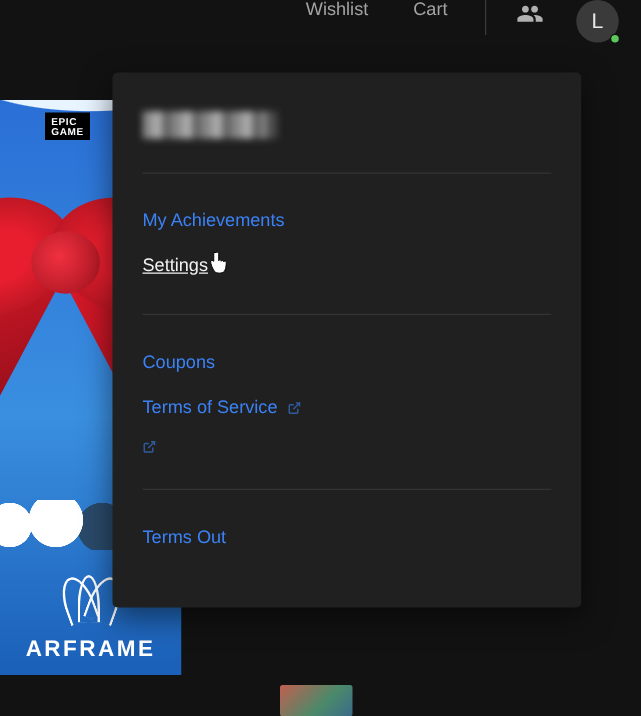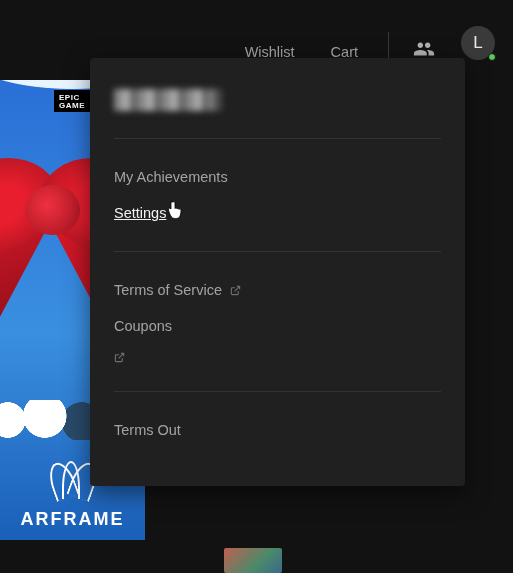--- a/index.html
+++ b/index.html
@@ -11,21 +11,21 @@
       width: 513px;
       height: 573px;
       background: #121212;
       font-family: -apple-system, BlinkMacSystemFont, "Segoe UI", Arial, sans-serif;
       overflow: hidden;
       position: relative;
     }
     .topbar {
       height: 60px;
       display: flex;
-      align-items: flex-end;
+      align-items: flex-start;
       justify-content: flex-end;
       padding: 0 18px;
       gap: 8px;
     }
     .nav-link {
       color: #a3a3a3;
       font-size: 14.5px;
       padding: 0 14px;
       cursor: pointer;
     }
@@ -78,21 +78,21 @@
     }
     .snow-top {
       position: absolute;
       top: 0; left: 0; right: 0;
       height: 85px;
       background: radial-gradient(ellipse 180% 100% at 50% -30%, #e8f4ff 40%, transparent 41%);
     }
     .epic-tag {
       position: absolute;
       top: 10px;
-      left: 54px;
+      left: 36px;
       background: #000;
       color: #fff;
       font-size: 8px;
       font-weight: 700;
       padding: 4px 5px 2px;
       line-height: 8px;
       letter-spacing: 0.5px;
     }
     .bow {
       position: absolute;
@@ -214,21 +214,21 @@
     .dd-sep {
       height: 1px;
       background: #333;
       margin: 0 24px;
     }
     .dd-group {
       padding: 20px 0;
     }
     .dd-item {
       padding: 8px 24px;
-      color: #a3a3a3;
+      color: #3b82f6;
       font-size: 14.5px;
       cursor: pointer;
       display: flex;
       align-items: center;
       gap: 8px;
       line-height: 20px;
     }
     .dd-item.highlight {
       color: #f2f2f2;
       text-decoration: underline;
@@ -302,33 +302,33 @@
       <div class="dd-item">
         <span>My Achievements</span>
       </div>
       <div class="dd-item highlight">
         <span>Settings</span>
       </div>
     </div>
   <div class="dd-sep"></div>
   <div class="dd-group" id="group2">
       <div class="dd-item">
+        <span>Coupons</span>
+      </div>
+      <div class="dd-item">
         <span>Terms of Service</span>
         <span class="ext-icon">
           <svg width="11" height="11" viewBox="0 0 24 24" fill="none" stroke="currentColor" stroke-width="2.5">
             <path d="M18 13v6a2 2 0 0 1-2 2H5a2 2 0 0 1-2-2V8a2 2 0 0 1 2-2h6"></path>
             <polyline points="15 3 21 3 21 9"></polyline>
             <line x1="10" y1="14" x2="21" y2="3"></line>
           </svg>
         </span>
       </div>
       <div class="dd-item">
-        <span>Coupons</span>
-      </div>
-      <div class="dd-item">
         <span class="ext-icon">
           <svg width="11" height="11" viewBox="0 0 24 24" fill="none" stroke="currentColor" stroke-width="2.5">
             <path d="M18 13v6a2 2 0 0 1-2 2H5a2 2 0 0 1-2-2V8a2 2 0 0 1 2-2h6"></path>
             <polyline points="15 3 21 3 21 9"></polyline>
             <line x1="10" y1="14" x2="21" y2="3"></line>
           </svg>
         </span>
       </div>
     </div>
   <div class="dd-sep"></div>

